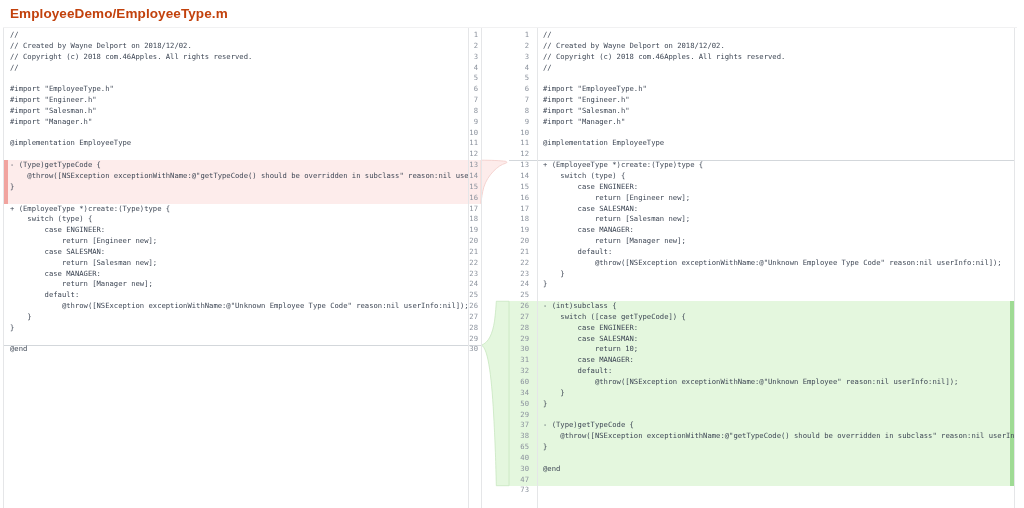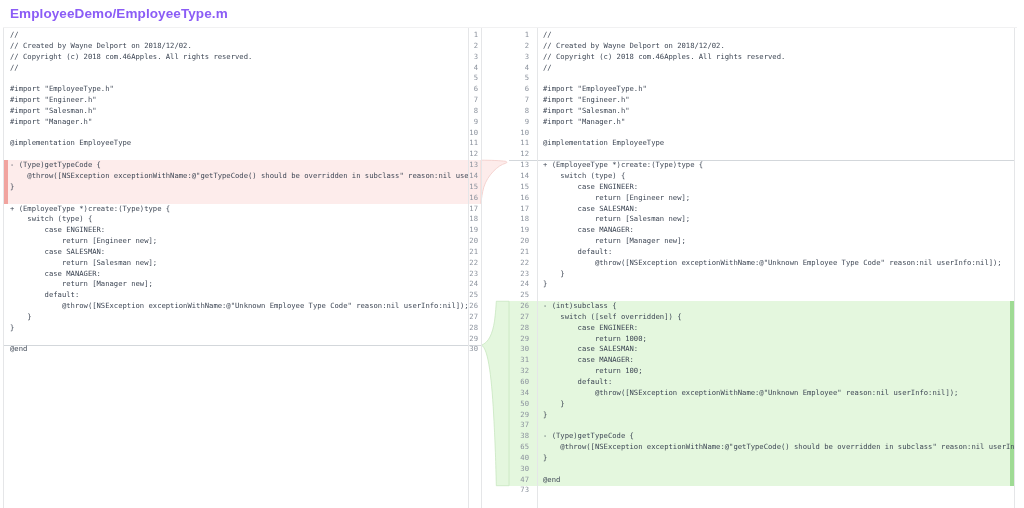--- a/index.html
+++ b/index.html
@@ -2,21 +2,21 @@
 <html><head>
 <meta charset="utf-8">
 <style>
   html,body{margin:0;padding:0;}
   body{
     width:1024px;height:508px;overflow:hidden;position:relative;
     background:#ffffff;font-family:"Liberation Sans",sans-serif;
   }
   .file-title{
     position:absolute;left:10px;top:6px;
-    font-size:13.5px;font-weight:bold;color:#8b5cf6;letter-spacing:.1px;
+    font-size:13.5px;font-weight:bold;color:#c2410c;letter-spacing:.1px;
   }
   #diff{
     position:absolute;left:3px;top:27px;width:1014px;height:481px;
     font-family:"DejaVu Sans Mono",monospace;font-size:7.2px;color:#3d4654;
     border-top:1px solid #f1f1f2;box-sizing:content-box;
   }
   .col{
     position:absolute;top:0;height:481px;padding-top:2px;
     box-sizing:border-box;overflow:hidden;z-index:3;
   }
@@ -184,26 +184,25 @@
       <div class="ln">        case SALESMAN:</div>
       <div class="ln">            return [Salesman new];</div>
       <div class="ln">        case MANAGER:</div>
       <div class="ln">            return [Manager new];</div>
       <div class="ln">        default:</div>
       <div class="ln">            @throw([NSException exceptionWithName:@"Unknown Employee Type Code" reason:nil userInfo:nil]);</div>
       <div class="ln">    }</div>
       <div class="ln">}</div>
       <div class="ln">&nbsp;</div>
       <div class="ln">- (int)subclass {</div>
-      <div class="ln">    switch ([self overridden]) {</div>
+      <div class="ln">    switch ([case getTypeCode]) {</div>
       <div class="ln">        case ENGINEER:</div>
-      <div class="ln">            return 1000;</div>
       <div class="ln">        case SALESMAN:</div>
+      <div class="ln">            return 10;</div>
       <div class="ln">        case MANAGER:</div>
-      <div class="ln">            return 100;</div>
       <div class="ln">        default:</div>
       <div class="ln">            @throw([NSException exceptionWithName:@"Unknown Employee" reason:nil userInfo:nil]);</div>
       <div class="ln">    }</div>
       <div class="ln">}</div>
       <div class="ln">&nbsp;</div>
       <div class="ln">- (Type)getTypeCode {</div>
       <div class="ln">    @throw([NSException exceptionWithName:@"getTypeCode() should be overridden in subclass" reason:nil userInfo:nil]);</div>
       <div class="ln">}</div>
       <div class="ln">&nbsp;</div>
       <div class="ln">@end</div>

